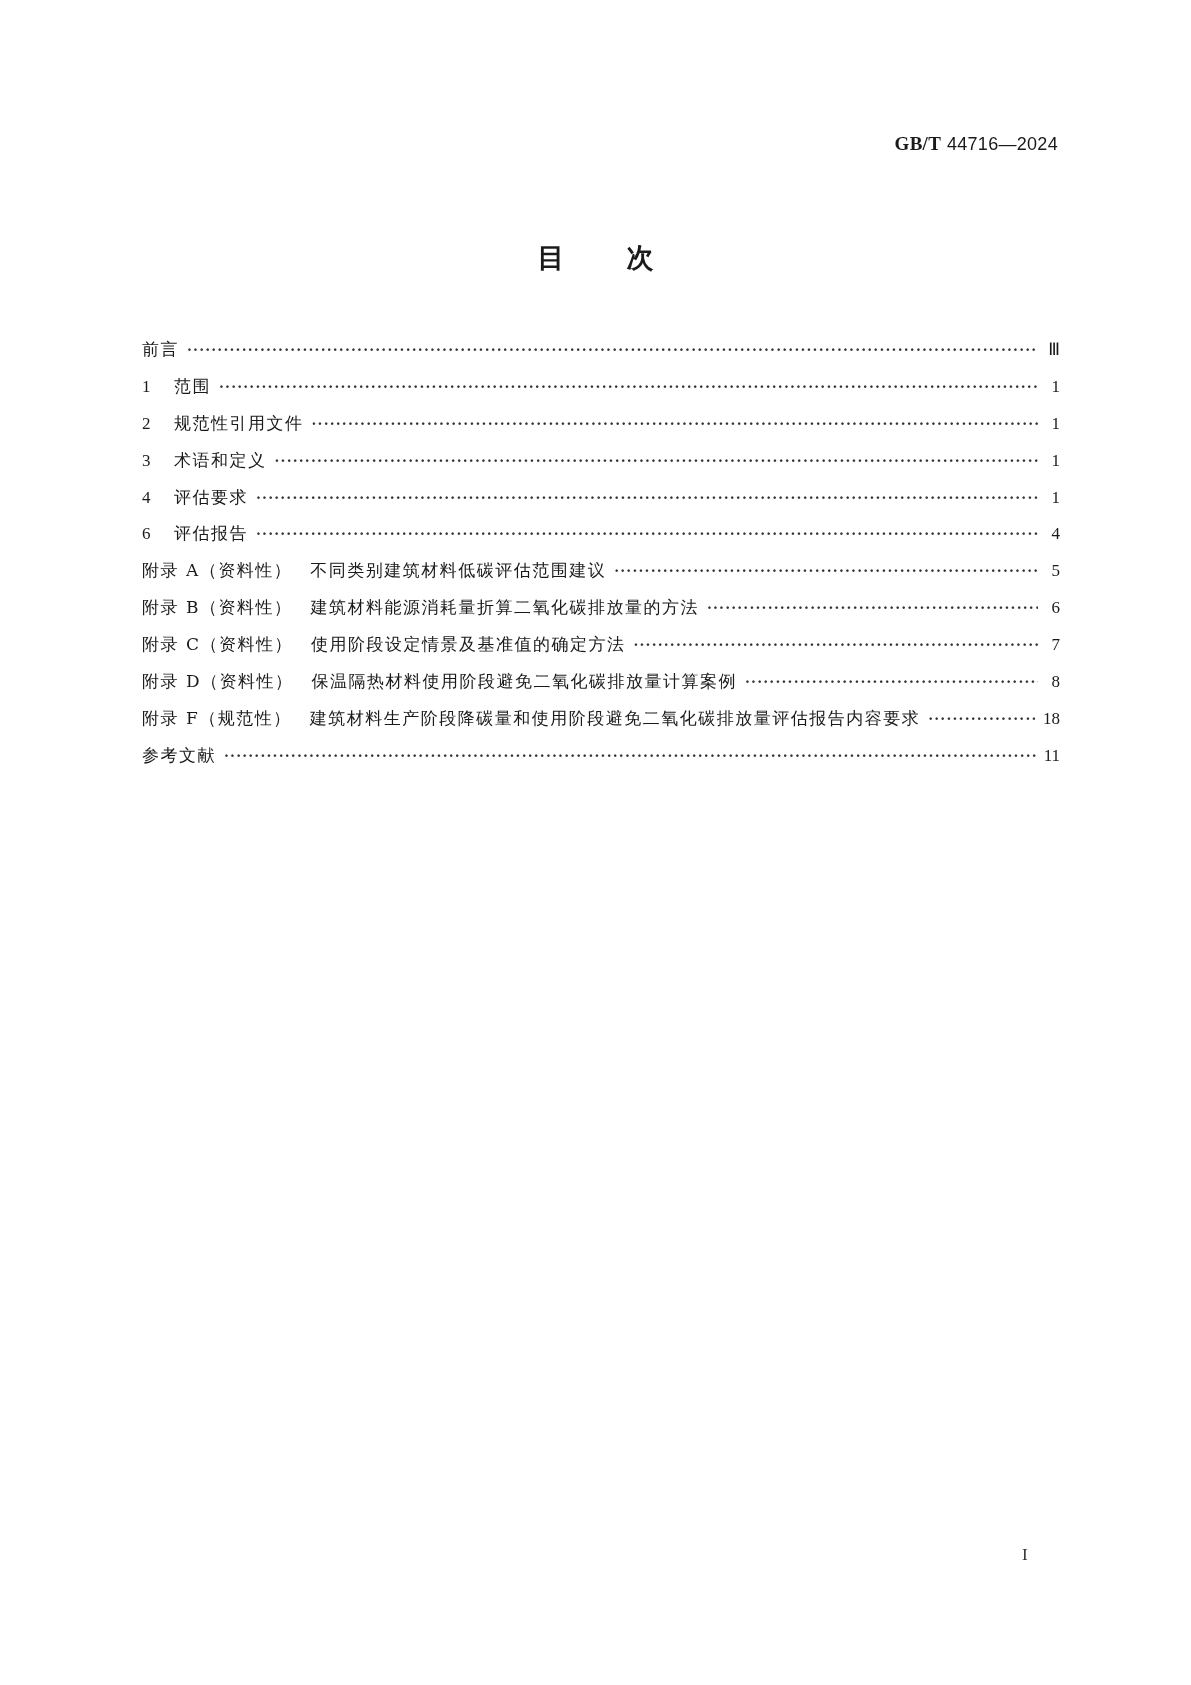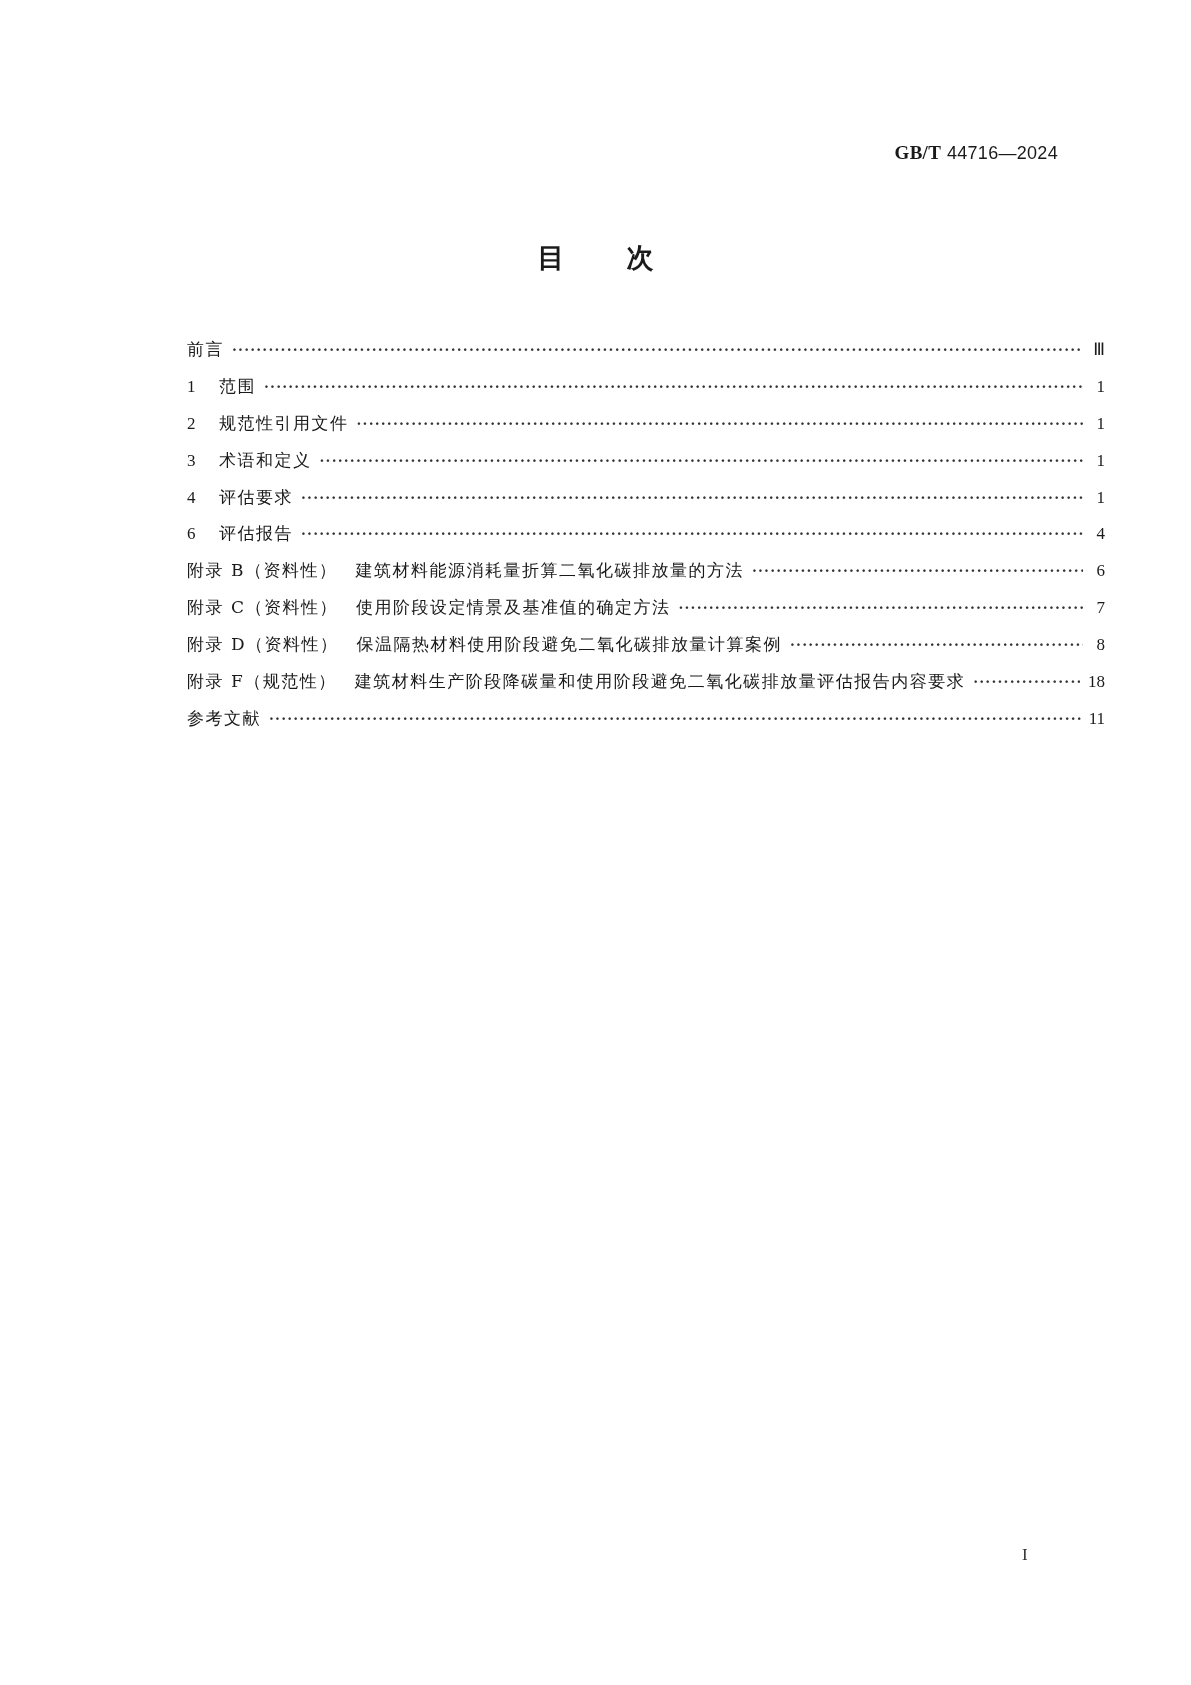--- a/index.html
+++ b/index.html
@@ -1,24 +1,24 @@
 <!DOCTYPE html>
 <html><head>
   <meta charset="utf-8">
   <style>
     html, body { margin: 0; padding: 0; background: #ffffff; }
     body { width: 1191px; height: 1685px; position: relative; overflow: hidden;
            font-family: "DejaVu Serif", "Liberation Serif", serif; color: #1a1a1a; }
-    .std-code { position: absolute; top: 142px; right: 133px; font-size: 17px; letter-spacing: 0.3px; }
+    .std-code { position: absolute; top: 133px; right: 133px; font-size: 17px; letter-spacing: 0.3px; }
     .std-code .gbt { font-family: "Liberation Serif", serif; font-weight: bold; font-size: 19px; }
     .std-code .num { font-family: "Liberation Sans", sans-serif; font-size: 18px; }
     .title { position: absolute; top: 240px; left: 0; width: 1191px; text-align: center;
              font-size: 27px; font-weight: bold; letter-spacing: 62px; padding-left: 62px; box-sizing: border-box;
              font-family: Liberation Mono, monospace; }
-    .toc { position: absolute; top: 338px; left: 142px; width: 918px; margin-left: 45px; }
+    .toc { position: absolute; top: 338px; left: 142px; width: 918px; }
     .toc-row { display: flex; align-items: baseline; height: 36.9px; font-size: 17px; white-space: nowrap; }
     .toc-label { flex: 0 0 auto; padding-right: 8px; letter-spacing: 1.5px; }
     .toc-label .num { display: inline-block; width: 32px; font-family: "Liberation Serif", serif; }
     .toc-label .annex { letter-spacing: 1.5px; }
     .toc-label .annex-title { margin-left: 18px; }
     .toc-dots { flex: 1 1 auto; overflow: hidden; color: #333; letter-spacing: 1.2px; font-size: 14px; }
     .toc-dots::before { content: "··········································································································································································································"; font-weight: bold; }
     .toc-page { flex: 0 0 auto; padding-left: 8px; font-family: "Liberation Serif", serif; min-width: 14px; text-align: right; }
     .page-num { position: absolute; top: 1545px; left: 1022px; font-family: "Liberation Serif", serif; font-size: 17px; color: #333; }
   </style>
@@ -59,20 +59,25 @@
     <span class="toc-dots"></span>
     <span class="toc-page">1</span>
   </div>
   <div class="toc-row">
     <span class="toc-label"><span class="num">6</span><span>评估报告</span></span>
     <span class="toc-dots"></span>
     <span class="toc-page">4</span>
   </div>
 
   <div class="toc-row">
+    <span class="toc-label"><span class="annex">附录 A（资料性）</span><span class="annex-title">不同类别建筑材料低碳评估范围建议</span></span>
+    <span class="toc-dots"></span>
+    <span class="toc-page">5</span>
+  </div>
+  <div class="toc-row">
     <span class="toc-label"><span class="annex">附录 B（资料性）</span><span class="annex-title">建筑材料能源消耗量折算二氧化碳排放量的方法</span></span>
     <span class="toc-dots"></span>
     <span class="toc-page">6</span>
   </div>
   <div class="toc-row">
     <span class="toc-label"><span class="annex">附录 C（资料性）</span><span class="annex-title">使用阶段设定情景及基准值的确定方法</span></span>
     <span class="toc-dots"></span>
     <span class="toc-page">7</span>
   </div>
   <div class="toc-row">

